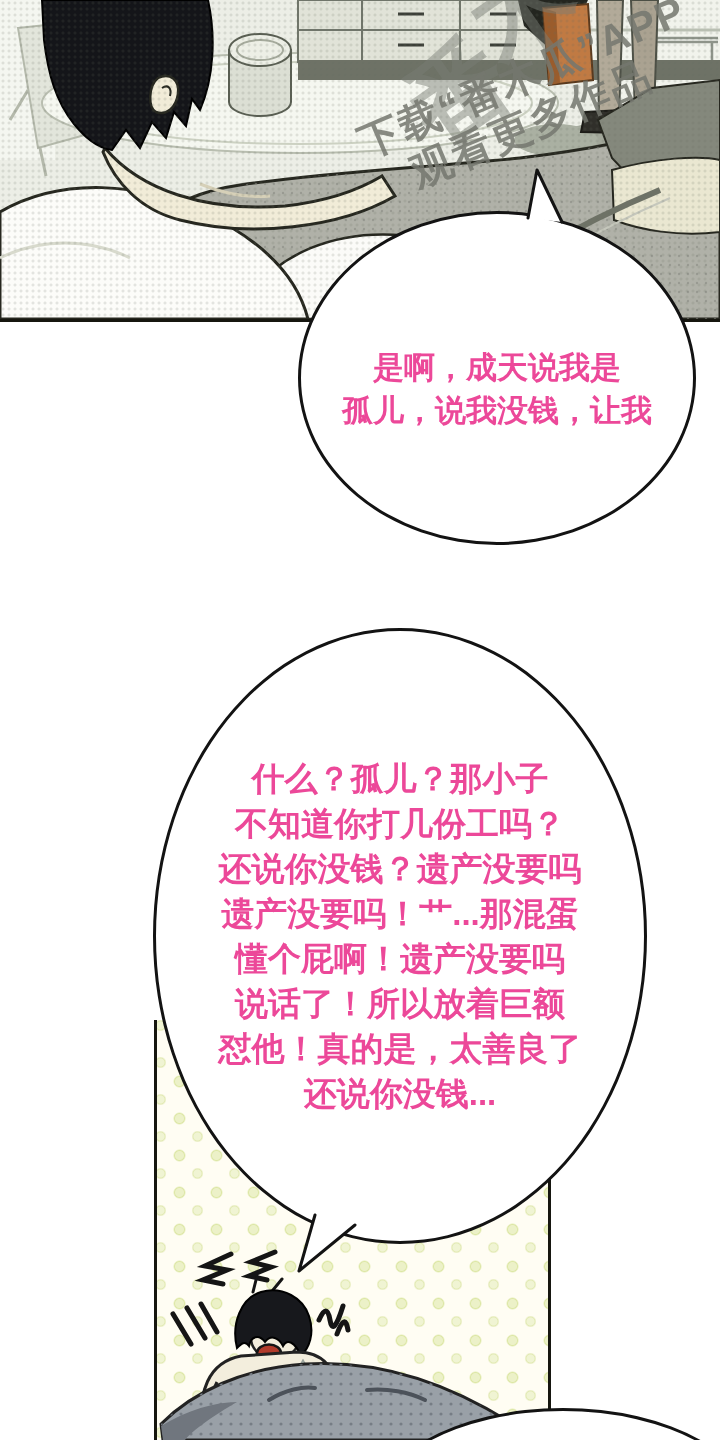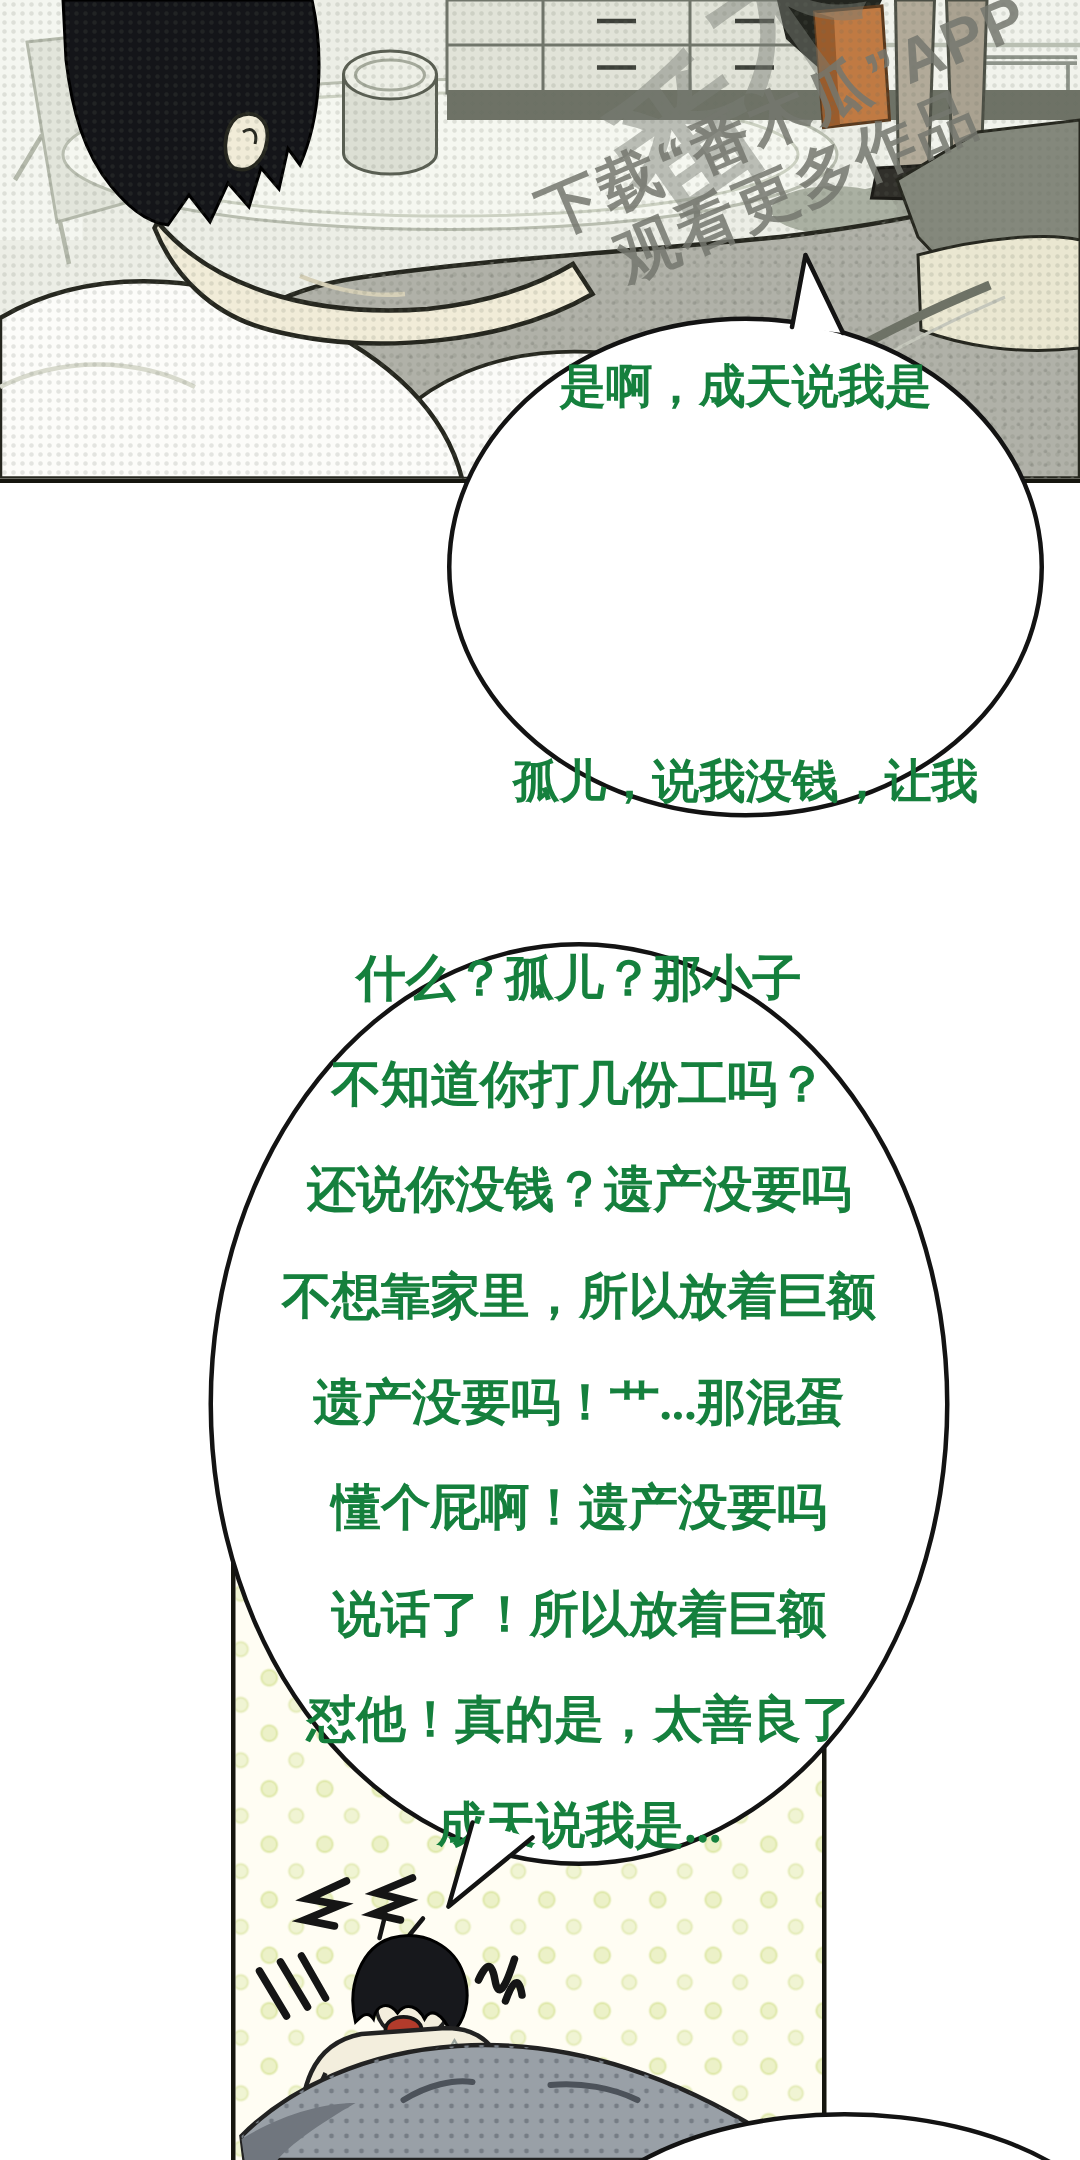--- a/index.html
+++ b/index.html
@@ -36,26 +36,26 @@
       radial-gradient(circle,#ecf1c8 4px,#dde7a6 5px,rgba(221,231,166,0) 6.5px),
       radial-gradient(circle,#f0f4d3 3.5px,#e2eab4 4.5px,rgba(226,234,180,0) 6px);
     background-size:37px 37px,37px 37px;
     background-position:4px 6px,22px 24px;
     overflow:hidden;
   }
   .chibi-art{position:absolute;left:0;bottom:0;}
   
   .bubble{
     position:absolute;background:#ffffff;border:3px solid #131313;border-radius:50%;
-    display:flex;flex-direction:column;justify-content:space-between;align-items:center;
-    color:#15803d;font-weight:700;text-align:center;box-sizing:border-box;
+    display:flex;flex-direction:column;justify-content:center;align-items:center;
+    color:#ec4899;font-weight:700;text-align:center;box-sizing:border-box;
   }
   .bubble p{margin:0;white-space:nowrap;}
   .b1{left:298px;top:211px;width:398px;height:334px;font-size:31px;line-height:43px;padding-top:22px;}
-  .b2{left:139px;top:628px;width:494px;height:616px;font-size:33px;line-height:45px;font-family:Liberation Serif, serif;}
+  .b2{left:153px;top:628px;width:494px;height:616px;font-size:33px;line-height:45px;}
   .b3{left:368px;top:1408px;width:390px;height:220px;}
   .tail{position:absolute;}
   .t1{left:505px;top:158px;}
   .t2{left:283px;top:1203px;}
 </style>
 </head>
 <body>
 
 <div class="page">
 
@@ -190,26 +190,25 @@
         <path d="M112 160 C128 150 146 146 158 148 M210 150 C230 148 252 152 268 160" stroke="#4c525a" stroke-width="4" fill="none" stroke-linecap="round"></path>
         <path d="M368 192 C376 184 384 182 391 184 L391 200 L372 200 Z" fill="#d9d6c6" stroke="#222222" stroke-width="2"></path>
       </g>
     </svg>
   </div>
 
   <div class="bubble b2">
     <p>什么？孤儿？那小子</p>
     <p>不知道你打几份工吗？</p>
     <p>还说你没钱？遗产没要吗</p>
-    <p>不想靠家里，所以放着巨额</p>
     <p>遗产没要吗！艹...那混蛋</p>
     <p>懂个屁啊！遗产没要吗</p>
     <p>说话了！所以放着巨额</p>
     <p>怼他！真的是，太善良了</p>
-    <p>成天说我是...</p>
+    <p>还说你没钱...</p>
   </div>
   <svg class="tail t2" width="80" height="75" viewBox="0 0 80 75">
     <path d="M32 12 L16 68 L72 22 Z" fill="#ffffff"></path>
     <path d="M32 12 L16 68 M16 68 L72 22" stroke="#131313" stroke-width="3" fill="none" stroke-linecap="round"></path>
   </svg>
 
   <div class="bubble b1">
     <p>是啊，成天说我是</p>
     <p>孤儿，说我没钱，让我</p>
   </div>

